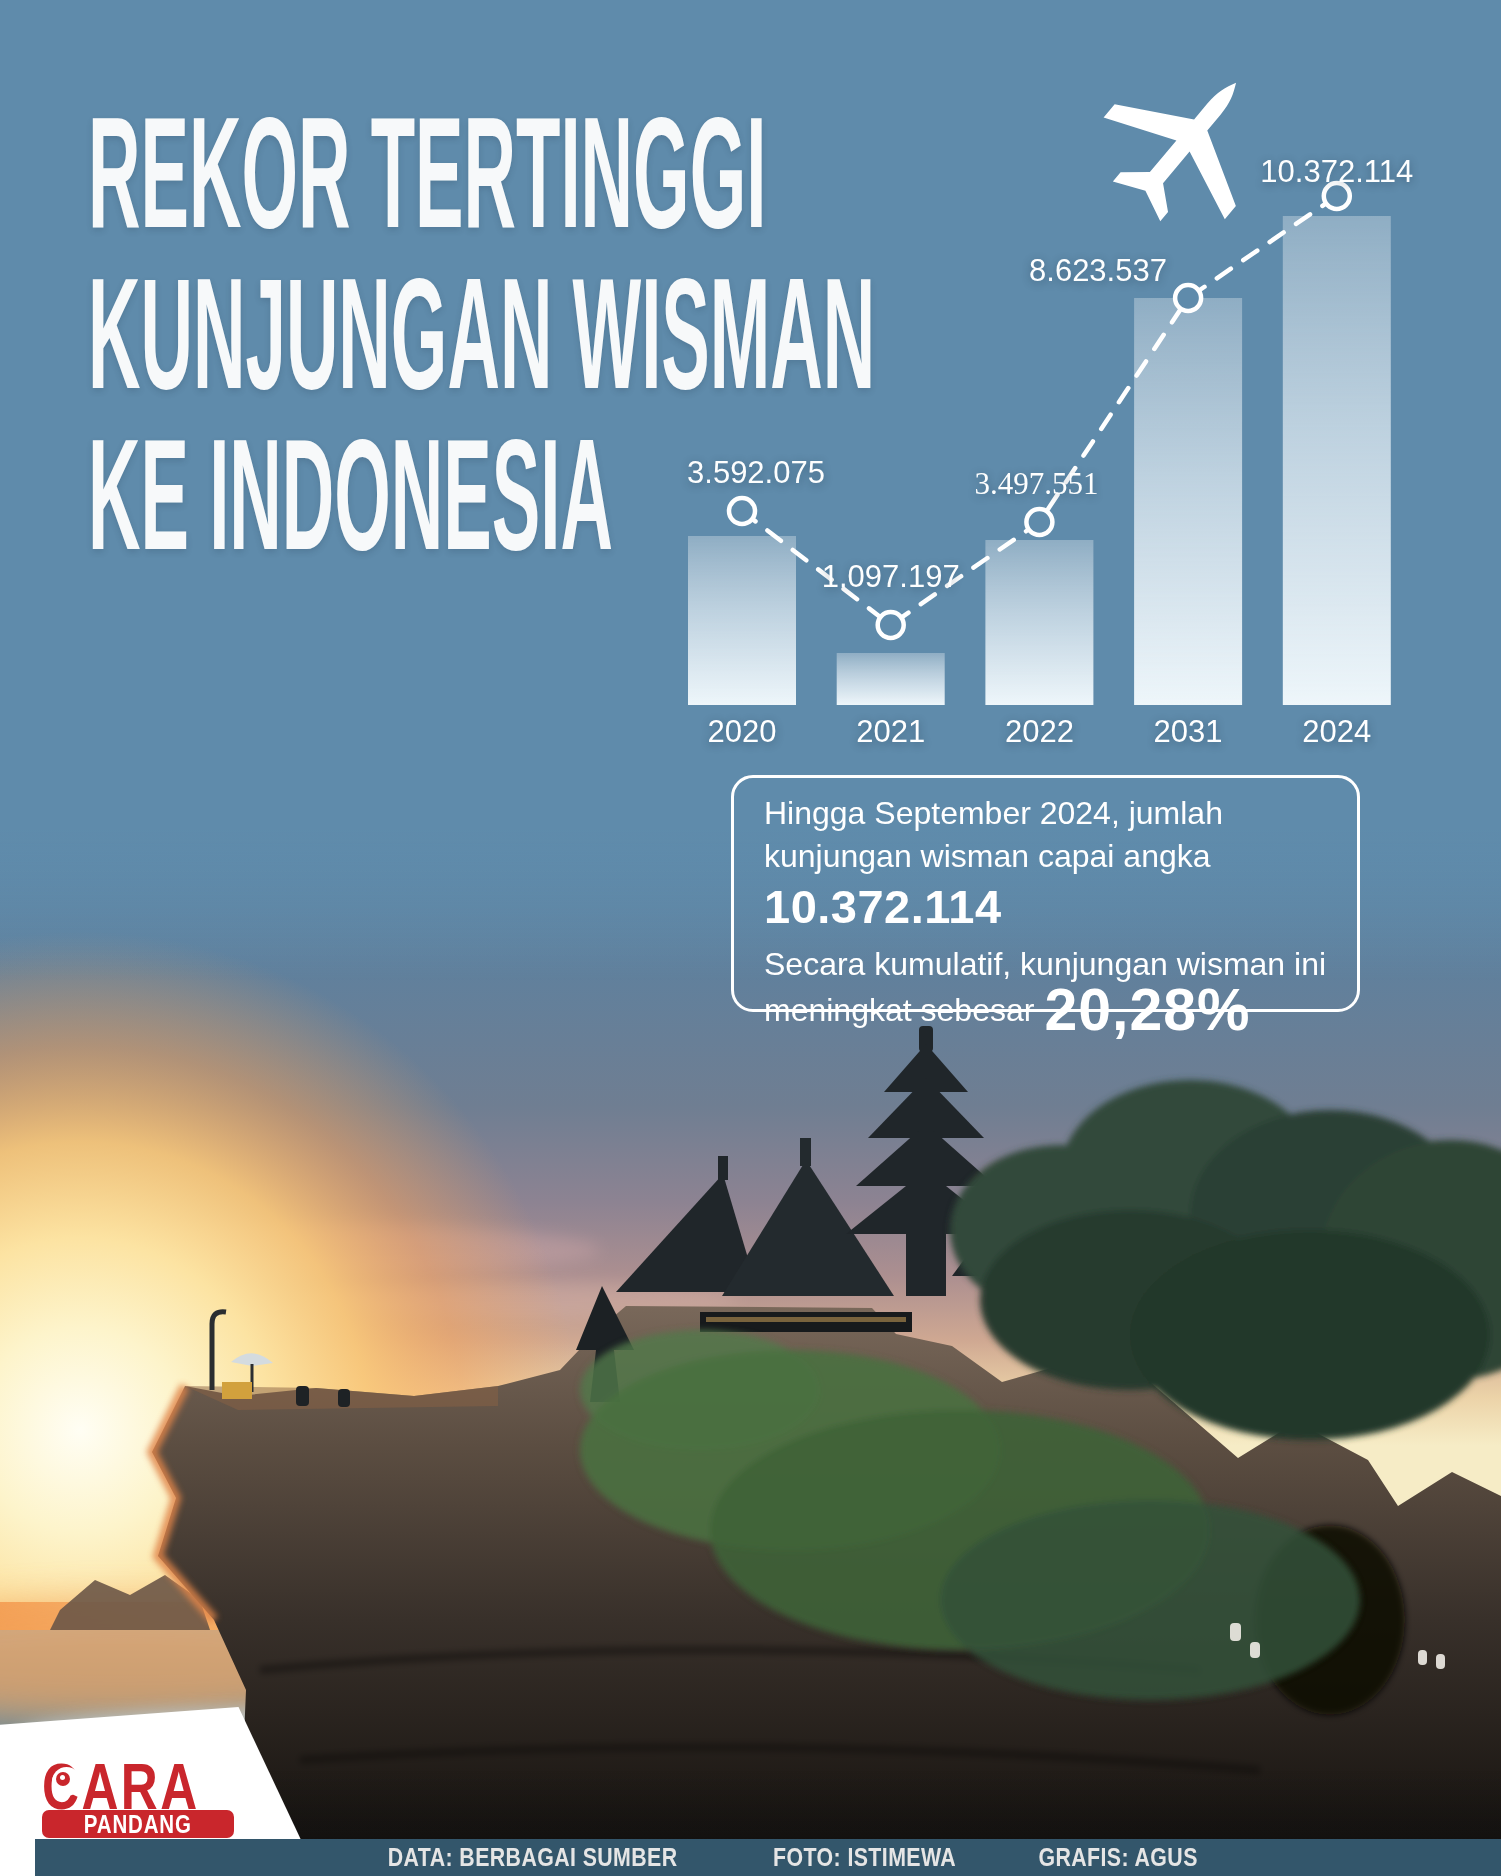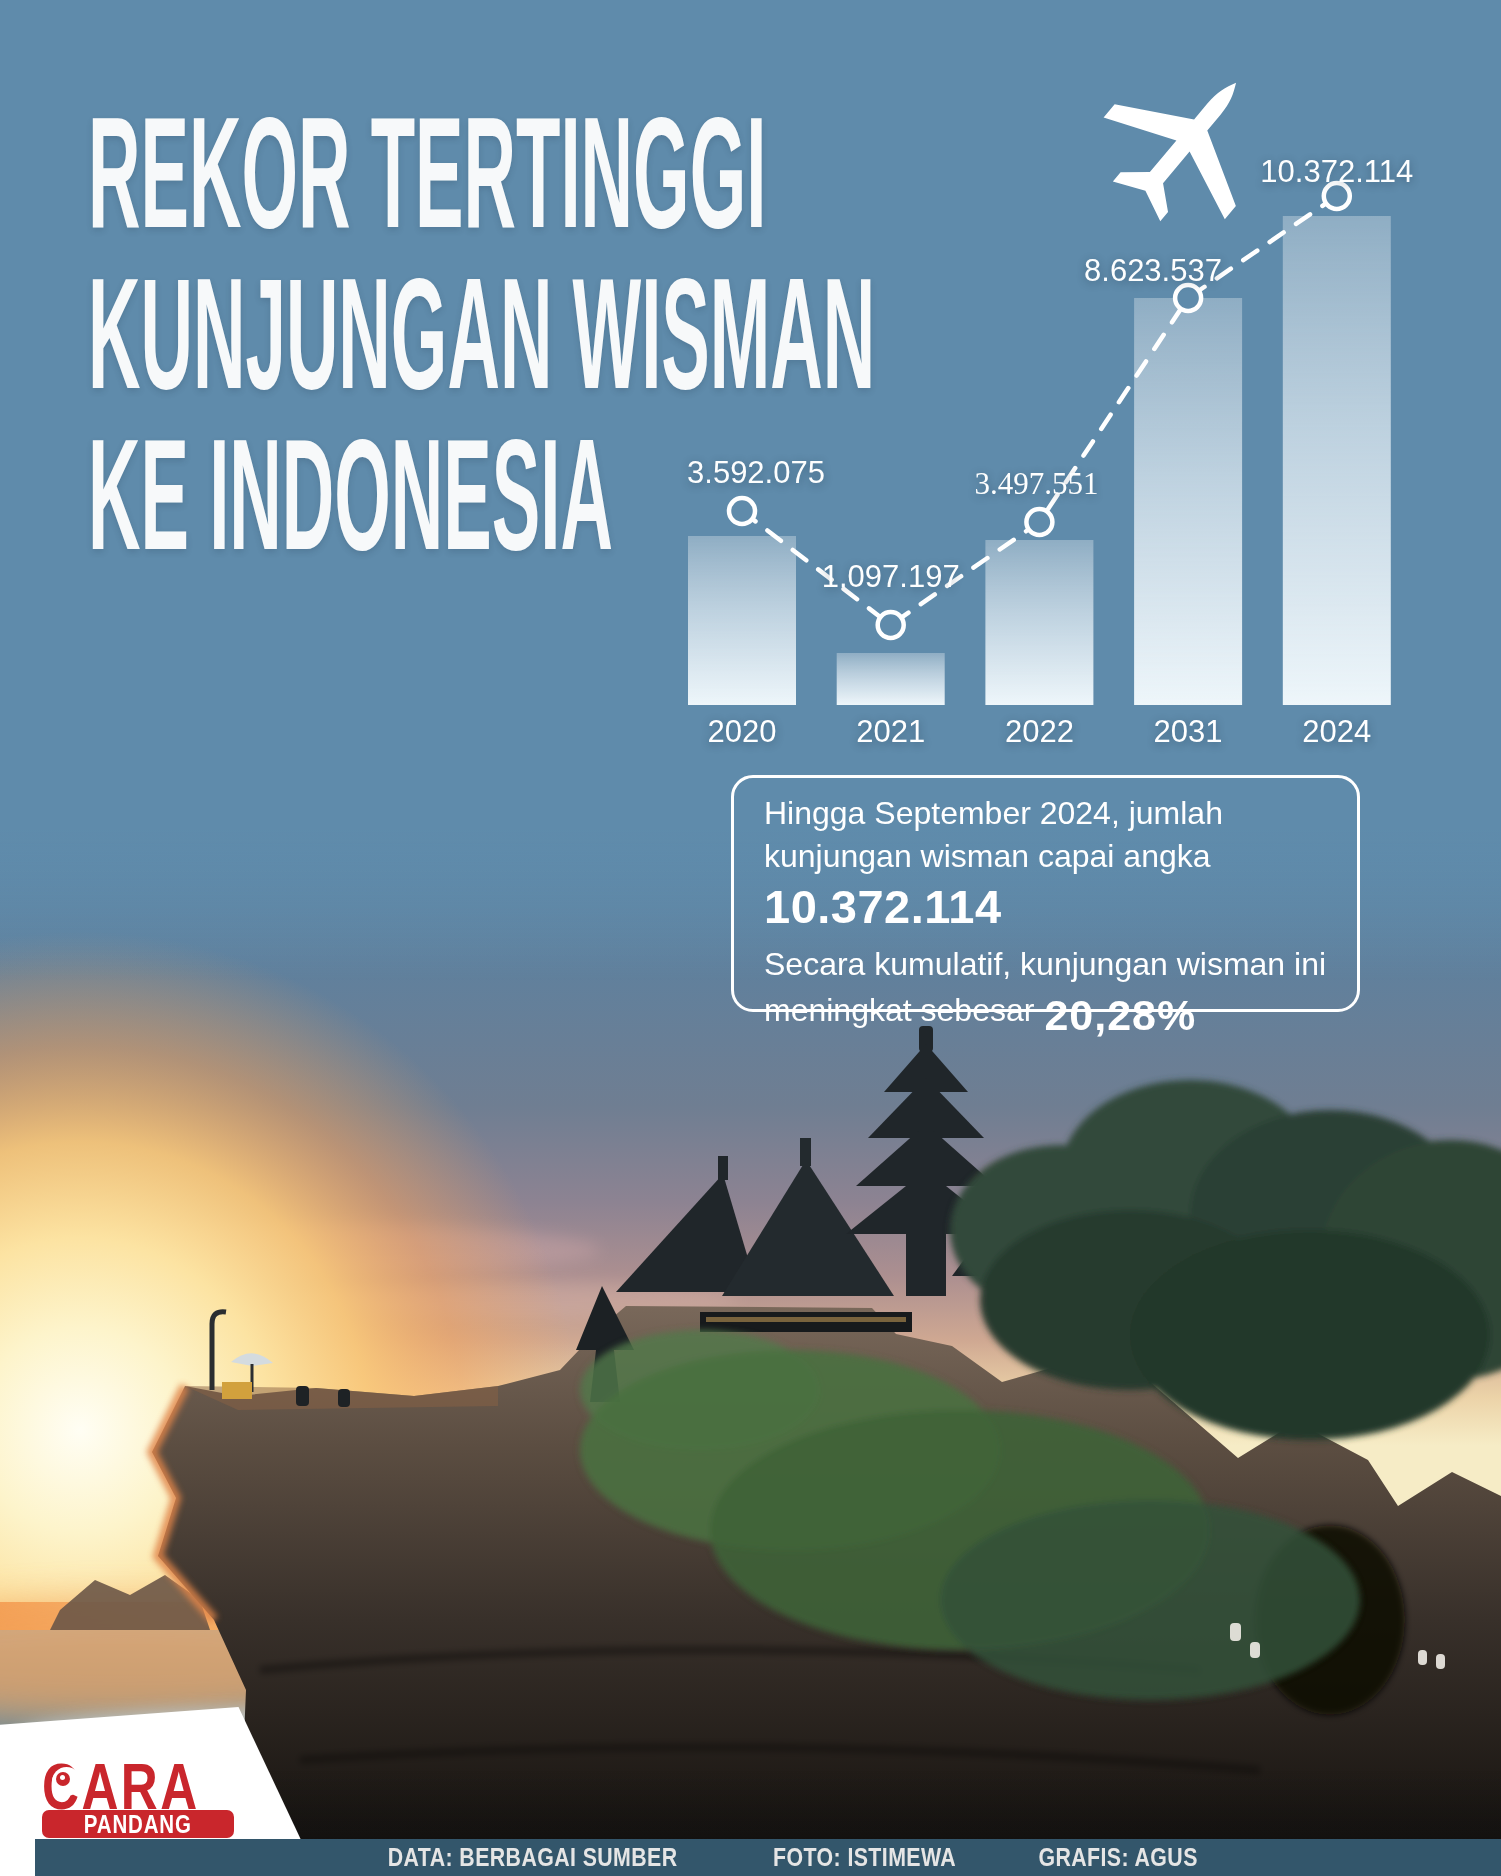--- a/index.html
+++ b/index.html
@@ -33,21 +33,21 @@
   }
   .plane{position:absolute;left:1097px;top:60px;width:172px;height:172px;transform:rotate(40deg);}
   
   .callout{
     position:absolute;left:731px;top:775px;width:629px;height:237px;box-sizing:border-box;
     border:3px solid #ffffff;border-radius:22px;padding:14px 30px 0 30px;color:#ffffff;
   }
   .callout-line{font-size:32px;line-height:43px;}
   .callout-number{font-size:47px;line-height:58px;font-weight:bold;letter-spacing:.5px;}
   .callout-line2{font-size:32px;line-height:46px;margin-top:5px;}
-  .callout-percent{font-size:43px;font-weight:bold;margin-left:10px;vertical-align:-9px;letter-spacing:1px;}
+  .callout-percent{font-size:59px;font-weight:bold;margin-left:10px;vertical-align:-9px;letter-spacing:1px;}
   
   .photo{position:absolute;left:0;top:830px;width:1501px;height:1046px;display:block;}
   
   .footer{
     position:absolute;left:0;top:1839px;width:1501px;height:37px;background:#33566b;
     display:flex;align-items:center;justify-content:center;gap:44px;
     color:#e5e5e5;font-size:26px;font-weight:bold;margin-left:35px;
   }
   .footer span{display:inline-block;transform:scaleX(.82);white-space:nowrap;letter-spacing:.5px;}
   
@@ -267,17 +267,17 @@
     <span>FOTO:  ISTIMEWA</span>
     <span>GRAFIS: AGUS</span>
   </div>
 
 <div class="val-label" style="left: 756px; top: 473px;">3.592.075</div>
     <div class="year-label" style="left: 742px;">2020</div>
     <div class="val-label" style="left: 890.7px; top: 577px;">1.097.197</div>
     <div class="year-label" style="left: 890.7px;">2021</div>
     <div class="val-label" style="left: 1036.4px; top: 484px; font-family: Liberation Serif, serif;">3.497.551</div>
     <div class="year-label" style="left: 1039.4px;">2022</div>
-    <div class="val-label" style="left: 1153px; top: 271px;">8.623.537</div>
+    <div class="val-label" style="left: 1098px; top: 271px;">8.623.537</div>
     <div class="year-label" style="left: 1188.1px;">2031</div>
     <div class="val-label" style="left: 1336.8px; top: 172px;">10.372.114</div>
     <div class="year-label" style="left: 1336.8px;">2024</div>
   </div>
 
 </body></html>

